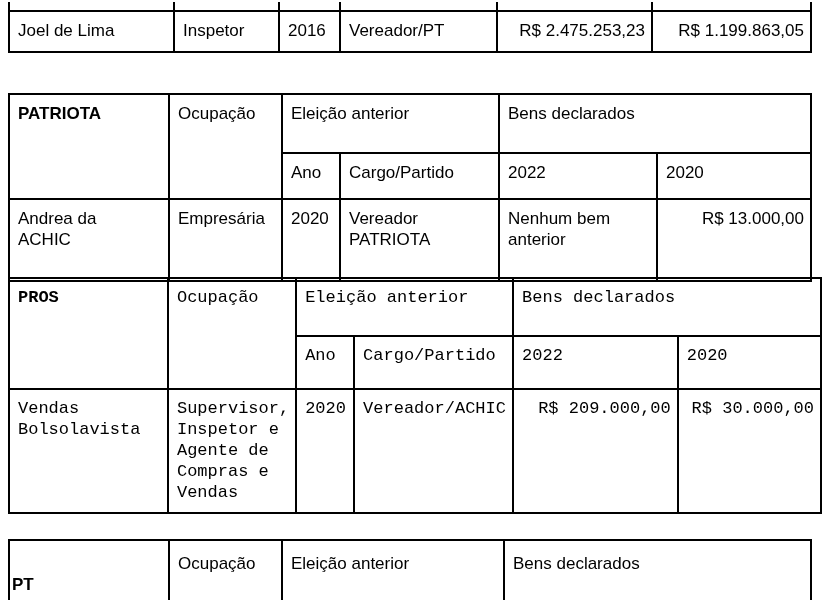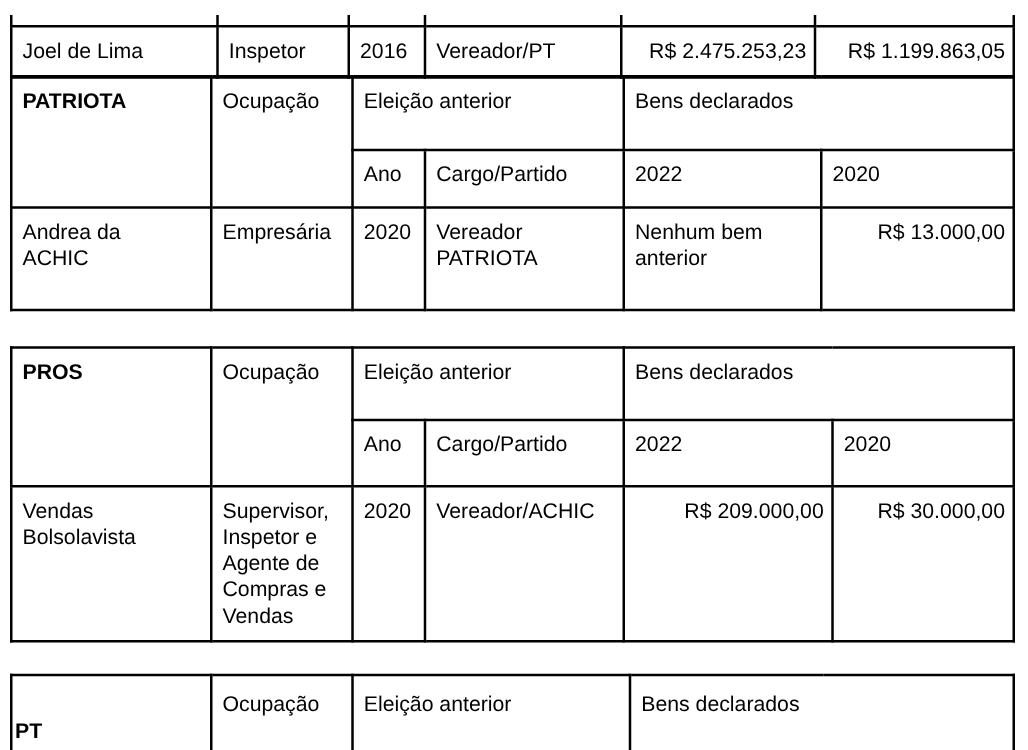--- a/index.html
+++ b/index.html
@@ -17,31 +17,31 @@
     border: 2px solid #000000;
     vertical-align: top;
     padding: 8px 6px 4px 8px;
     white-space: pre-line;
     overflow: hidden;
   }
   .c { text-align: left; }
   .r { text-align: right; padding-right: 5px; margin-top: 21px; }
   .b { font-weight: bold; }
   
-  .t1 { top: 12px; }
+  .t1 { top: 2px; }
   .t1 tr.sliver { height: 9px; }
   .t1 tr.sliver td { border-top: none; padding: 0; }
   .t1 tr.data { height: 41px; }
   
-  .t2 { top: 60px; }
+  .t2 { top: 93px; }
   .t2 tr.h1 { height: 59px; }
   .t2 tr.h2 { height: 46px; }
   .t2 tr.data { height: 82px; }
   
-  .t3 { top: 277px; }
+  .t3 { top: 277px; font-family: Liberation Mono, monospace; }
   .t3 tr.h1 { height: 58px; }
   .t3 tr.h2 { height: 53px; }
   .t3 tr.data { height: 124px; }
   
   .t4 { top: 539px; }
   .t4 tr.h1 { height: 55px; }
   .t4 td.party4 { padding: 12px 2px 4px 2px; }
   .t4 td.hd4 { padding-top: 12px; }
 </style>
 </head>

